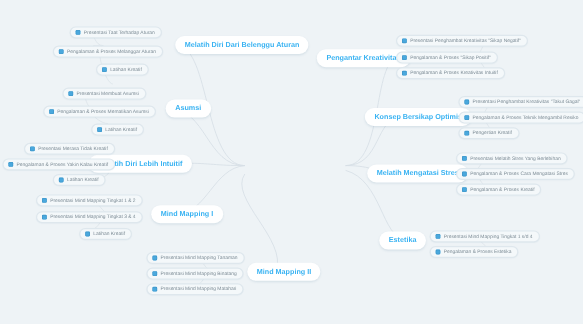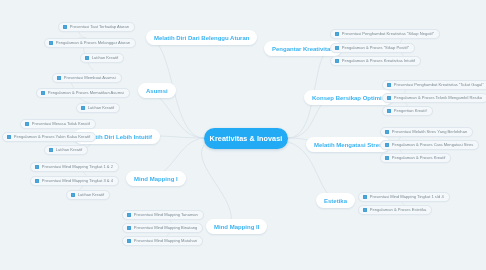--- a/index.html
+++ b/index.html
@@ -123,23 +123,20 @@
 
       <path d="M392 144 C 400 144, 400 132, 408 132"></path>
       <path d="M392 144 L 400 144 L 400 144 L 408 144"></path>
       <path d="M392 144 C 400 144, 400 156, 408 156"></path>
 
       <path d="M396 200 C 404 200, 402 196, 410 196"></path>
       <path d="M396 200 C 404 200, 404 209, 412 209"></path>
     </g>
   </svg>
 
-  <div class="center-node">
-    <span>Kreativitas &amp; Inovasi</span>
-  </div>
 
   <div class="branch-node" style="left:146px;top:30px;">
     <span>Melatih Diri Dari Belenggu Aturan</span>
   </div>
   <div class="leaf-node" style="left:58px;top:22px;">
     <span class="bullet"></span>
     <span class="txt">Presentasi Taat Terhadap Aturan</span>
   </div>
   <div class="leaf-node" style="left:44px;top:38px;">
     <span class="bullet"></span>

